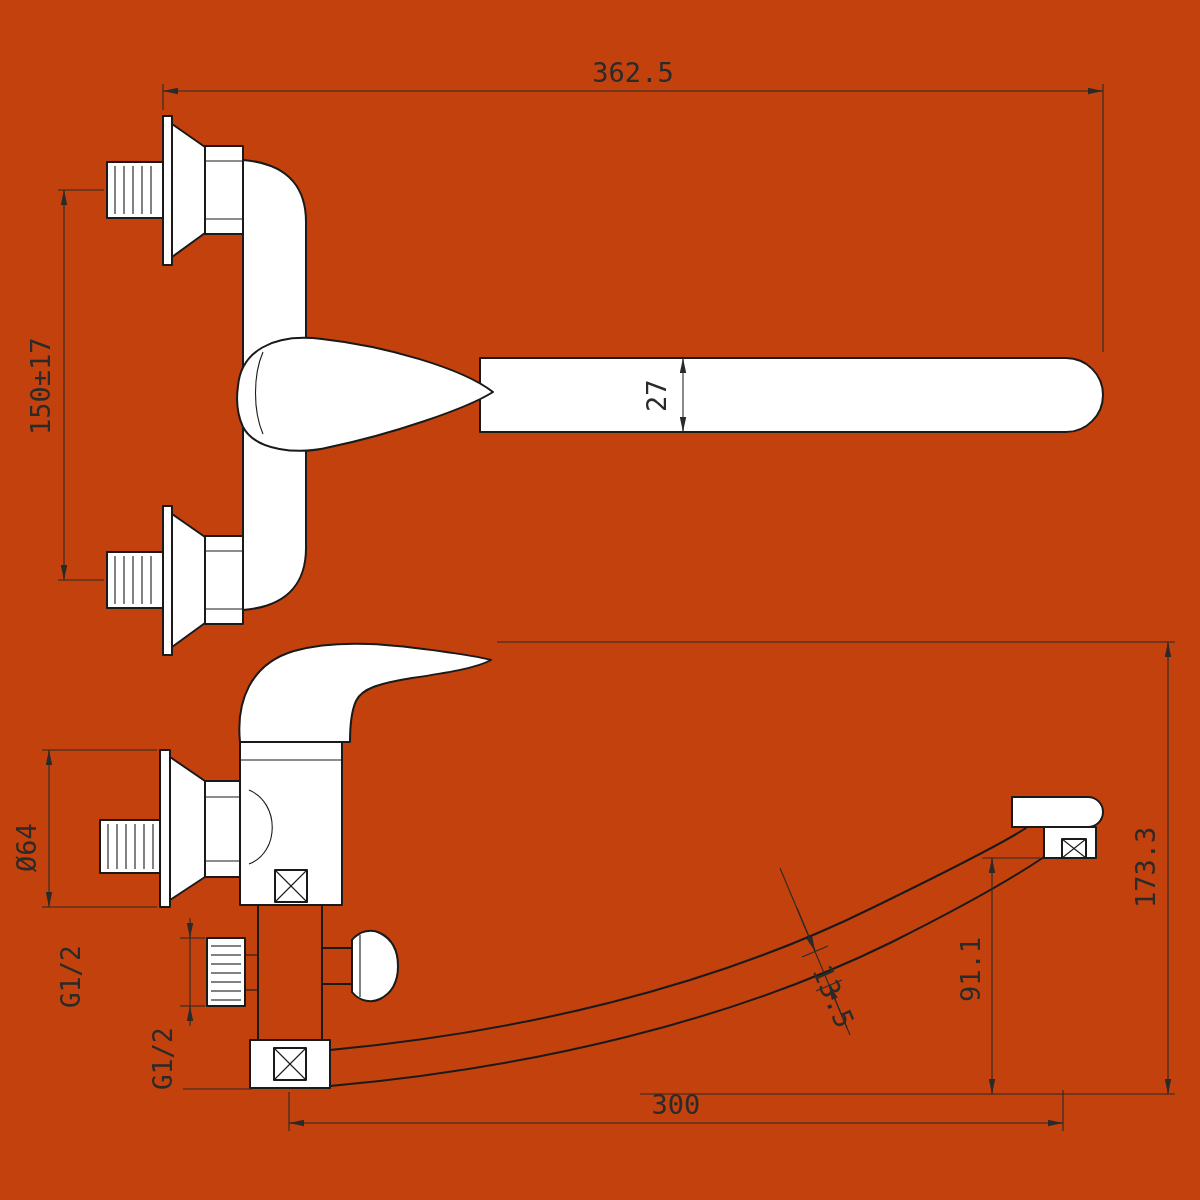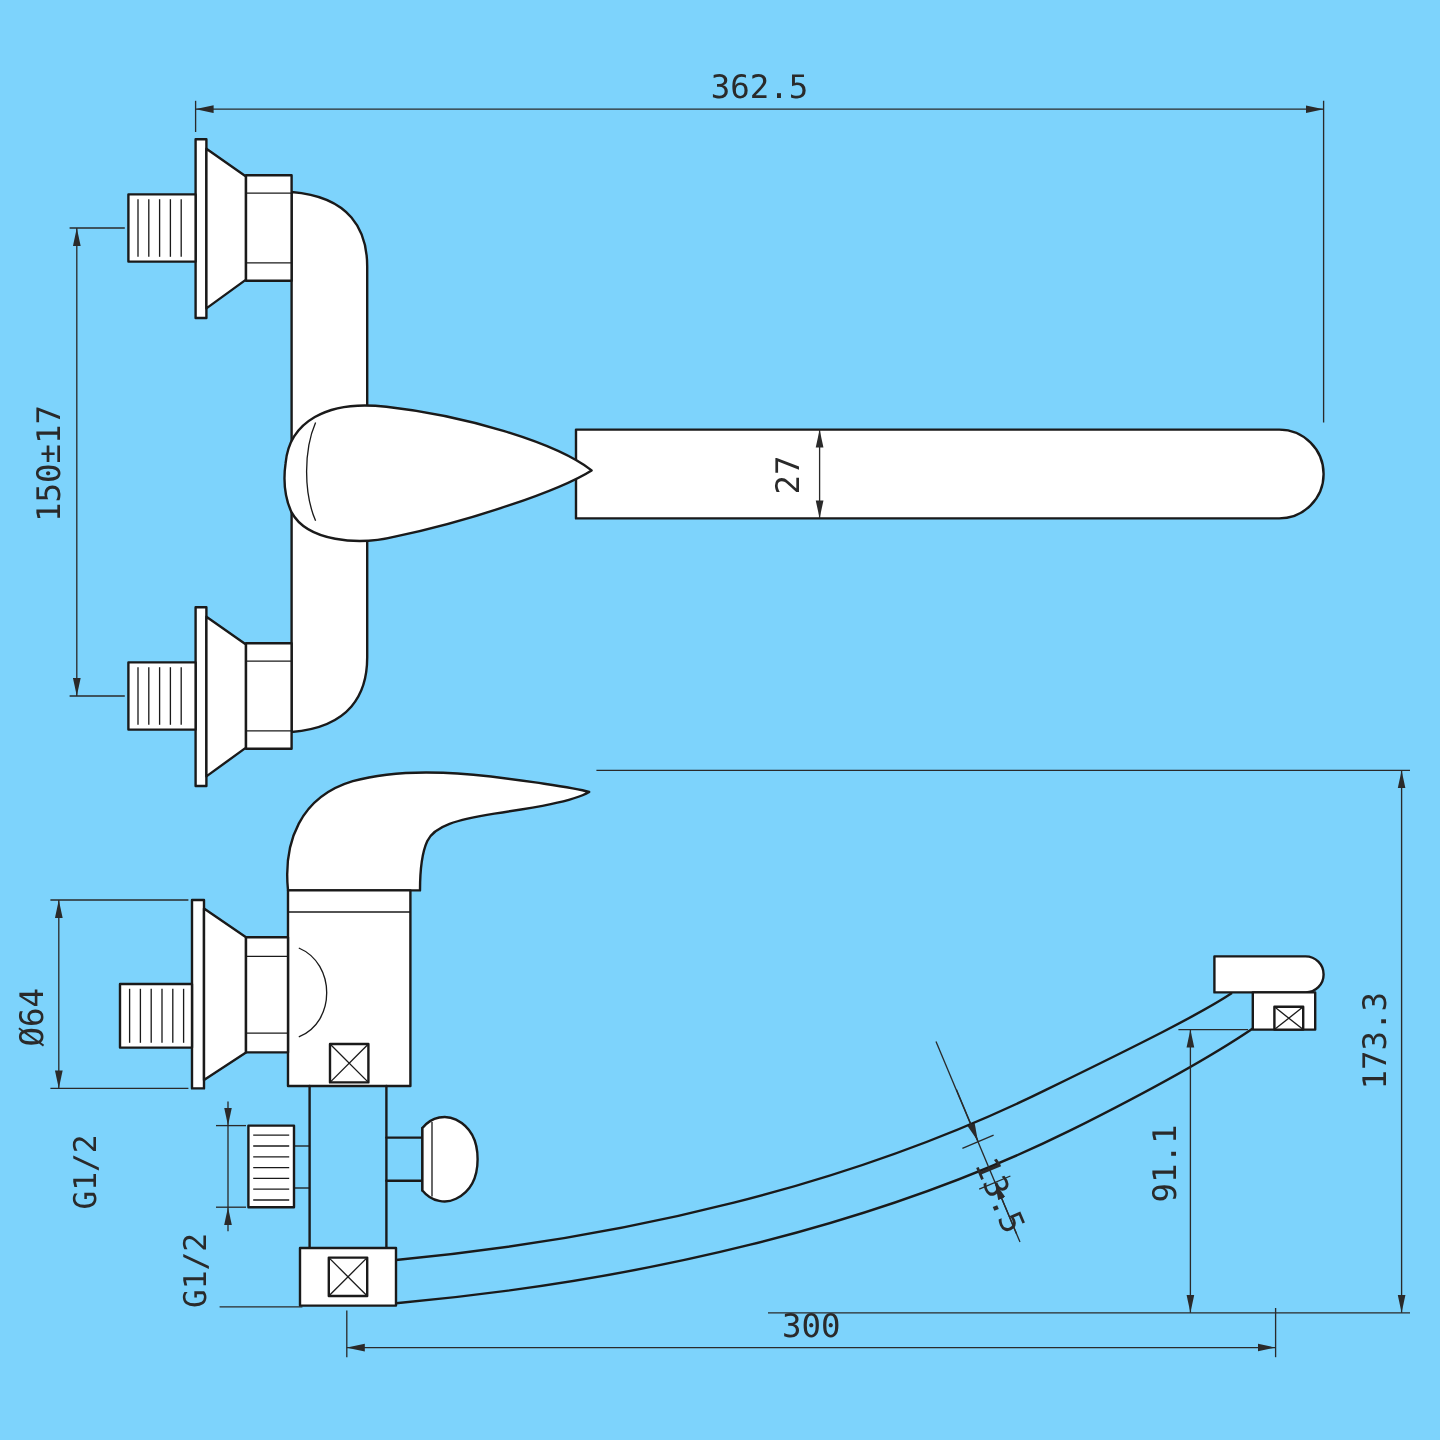--- a/index.html
+++ b/index.html
@@ -1,16 +1,16 @@
 <!DOCTYPE html>
 <html><head>
 <meta charset="utf-8">
 <style>
   html,body{margin:0;padding:0;background:#ffffff;}
-  .canvas{position:relative;width:1200px;height:1200px;background:#7dd3fc;overflow:hidden;}
+  .canvas{position:relative;width:1200px;height:1200px;background:#c2410c;overflow:hidden;}
   svg{position:absolute;left:0;top:0;}
   .olf{fill:#ffffff;stroke:#1a1a1a;stroke-width:2;stroke-linejoin:round;}
   .ol{fill:none;stroke:#1a1a1a;stroke-width:2;stroke-linejoin:round;stroke-linecap:round;}
   .thin{fill:none;stroke:#1a1a1a;stroke-width:1.1;}
   .dim{fill:none;stroke:#2a2a2a;stroke-width:1.1;}
   .dimtxt{font-family:"DejaVu Sans Mono","Liberation Mono",monospace;font-size:27px;fill:#2a2a2a;}
   .dimtxt2{font-family:"DejaVu Sans Mono","Liberation Mono",monospace;font-size:26px;fill:#2a2a2a;}
 </style>
 </head>
 <body>

